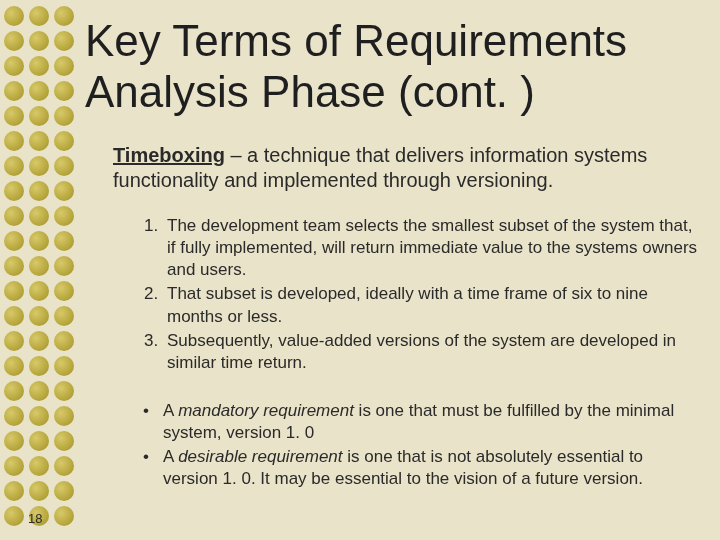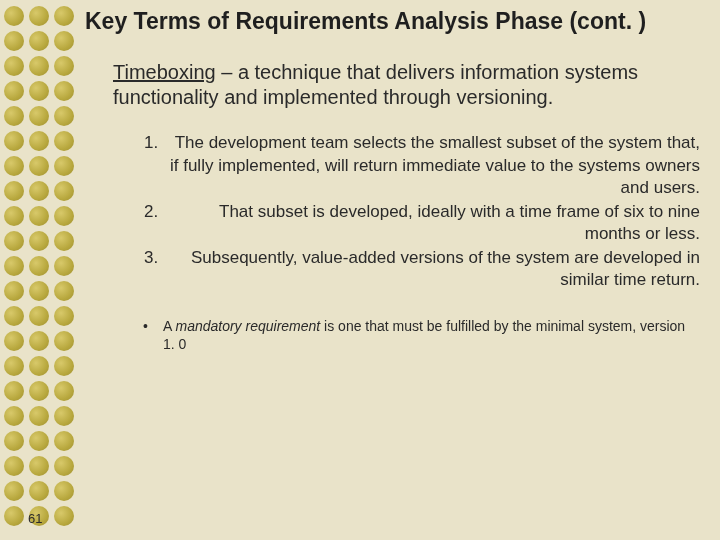--- a/index.html
+++ b/index.html
@@ -32,44 +32,44 @@
     margin: 2px;
   }
   .content {
     position: absolute;
     left: 85px;
     top: 0;
     right: 20px;
     bottom: 0;
   }
   .title {
-    font-size: 23px;
+    font-size: 44px;
     line-height: 1.15;
-    margin-top: 8px;
+    margin-top: 16px;
     margin-bottom: 26px;
     color: #1f1f1f;
-    font-weight: 700;
+    font-weight: 400;
   }
   .intro {
     font-size: 20px;
     line-height: 1.25;
     margin-bottom: 22px;
     padding-left: 28px;
   }
-  .term { font-weight: normal; text-decoration: underline; }
+  .term { font-weight: bold; text-decoration: underline; }
   .numlist {
     font-size: 17px;
     line-height: 1.3;
     margin-left: 30px;
     padding-left: 48px;
     margin-bottom: 26px;
   }
-  .numlist li { margin-bottom: 2px; padding-left: 4px; text-align: right; }
+  .numlist li { margin-bottom: 2px; padding-left: 4px; }
   .bullets {
-    font-size: 14px;
+    font-size: 17px;
     line-height: 1.3;
     margin-left: 30px;
     padding-left: 28px;
     list-style: none;
     margin-top: 18px;
   }
   .bullets li { position: relative; padding-left: 20px; margin-bottom: 2px; }
   .bullets li::before {
     content: "•";
     position: absolute;
@@ -164,16 +164,19 @@
   <ol class="numlist">
     <li>The development team selects the smallest subset of the system that, if fully implemented, will return immediate value to the systems owners and users.</li>
     <li>That subset is developed, ideally with a time frame of six to nine months or less.</li>
     <li>Subsequently, value-added versions of the system are developed in similar time return.</li>
   </ol>
 
   <ul class="bullets">
     <li>
       <span>A </span><span class="em">mandatory requirement</span><span> is one that must be fulfilled by the minimal system, version 1. 0</span>
     </li>
+    <li>
+      <span>A </span><span class="em">desirable requirement</span><span> is one that is not absolutely essential to version 1. 0. It may be essential to the vision of a future version.</span>
+    </li>
   </ul>
 </div>
 
-<div class="pagenum">61</div>
+<div class="pagenum">18</div>
 
 </body></html>

